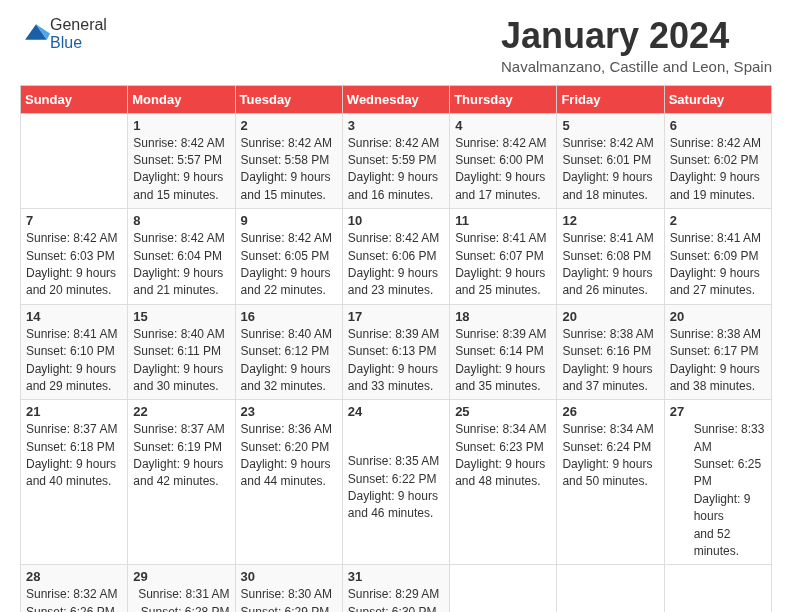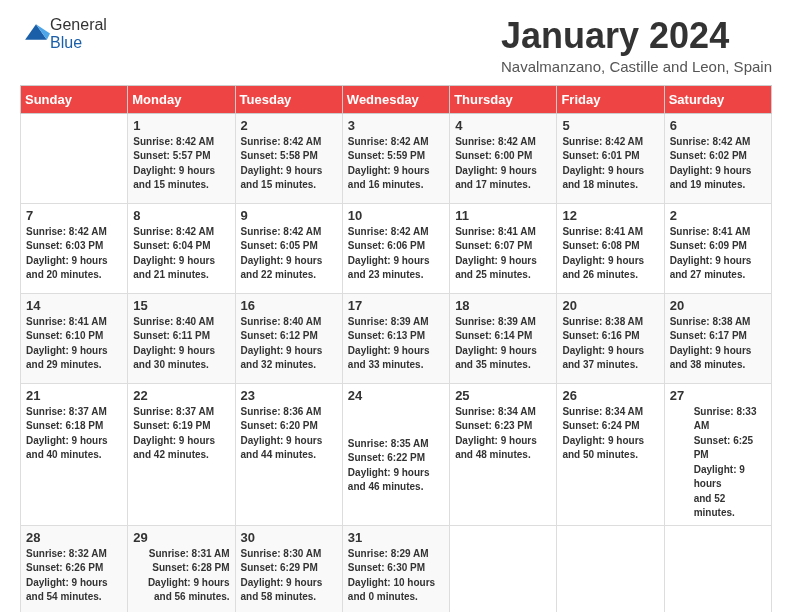--- a/index.html
+++ b/index.html
@@ -69,24 +69,23 @@
       background: #f9f9f9;
     }
     .day-number {
       font-size: 13px;
       font-weight: bold;
       color: #333;
       display: block;
       margin-bottom: 2px;
     }
     .cell-content {
-      font-size: 10px;
+      font-size: 12px;
       line-height: 1.45;
       color: #333;
-      font-weight: bold;
     }
     .empty-cell {
       background: #fff !important;
     }
   </style>
 </head>
 <body>
 
 <div class="header-area">
   <div class="logo">

